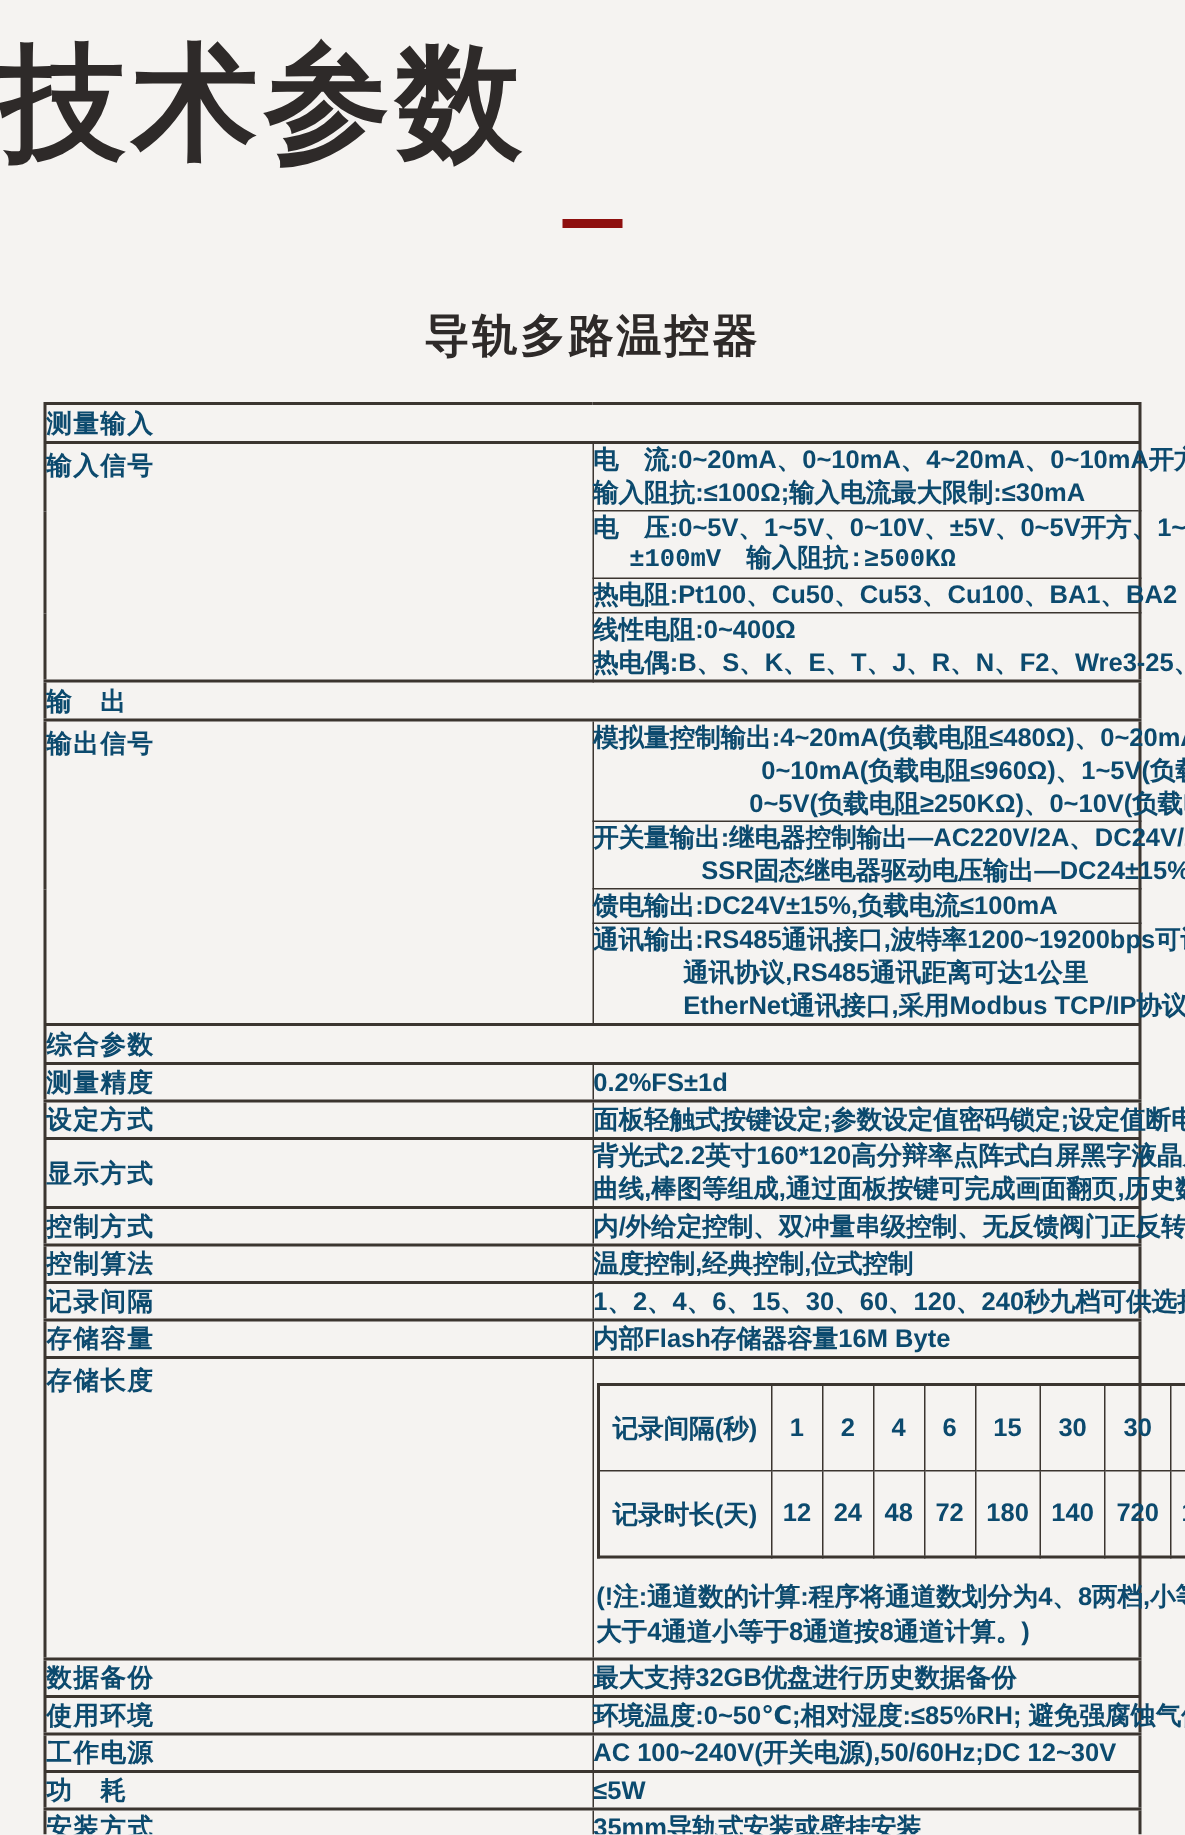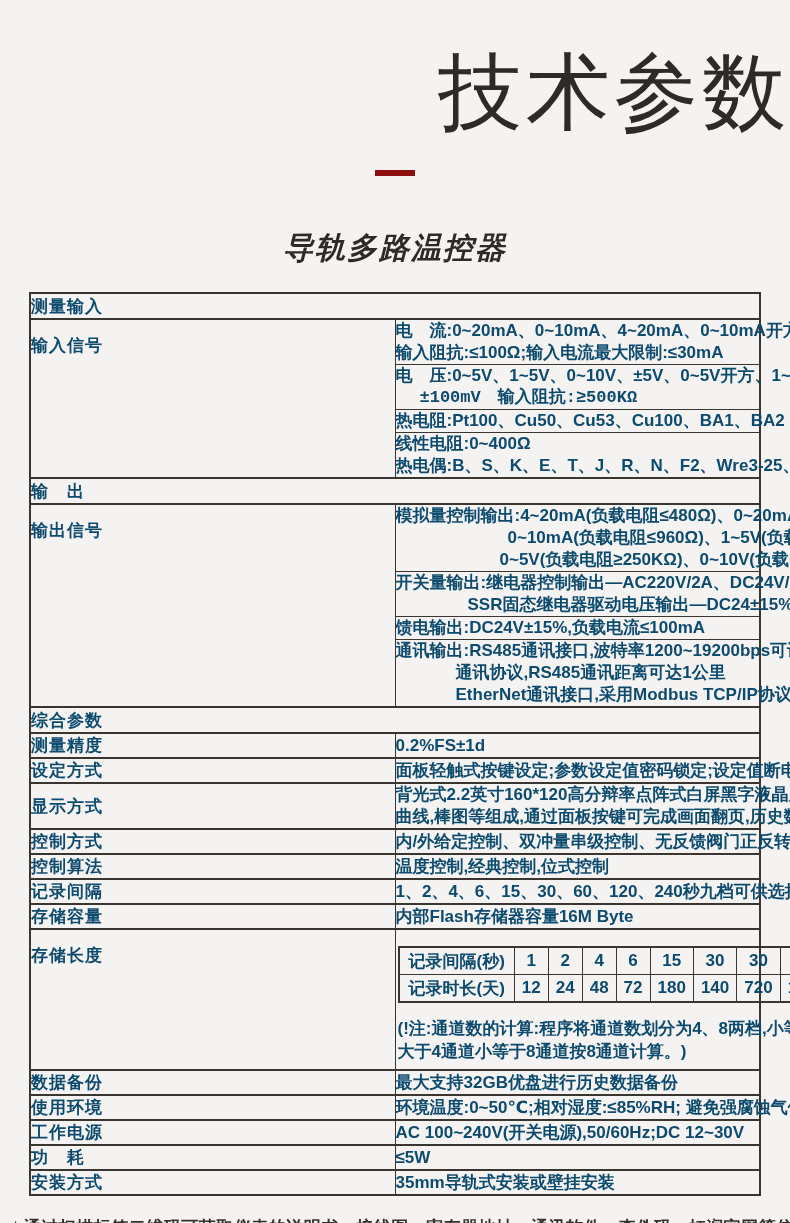--- a/index.html
+++ b/index.html
@@ -12,43 +12,42 @@
   .page {
     position: relative;
     width: 790px;
     height: 1223px;
     overflow: hidden;
     background: #f5f3f1;
   }
   
   .page-title {
     margin: 0;
-    padding-top: 48px;
-    text-align: right;
+    padding-top: 24px;
+    text-align: left;
     font-size: 84px;
     line-height: 1.05;
-    font-weight: 400;
+    font-weight: 700;
     letter-spacing: 4px;
     color: #2e2a29;
   }
   .accent-dash {
     width: 40px;
     height: 6px;
     margin: 34px auto 0 auto;
     background: #8e0f0f;
   }
   .page-subtitle {
     margin: 0;
     padding-top: 52px;
     text-align: center;
     font-size: 30px;
     font-weight: 700;
     letter-spacing: 2px;
     color: #2e2a29;
-    font-style: italic;
   }
   
   table.spec-table {
     width: 732px;
     margin: 23px auto 0 auto;
     border-collapse: collapse;
     border: 2px solid #3b3530;
     font-size: 17px;
     font-weight: 600;
     color: #0c4a6e;
@@ -63,21 +62,21 @@
   td.section-cell {
     height: 24px;
     padding: 1px 6px 1px 14px;
     letter-spacing: 1px;
   }
   td.label-cell {
     width: 100px;
     padding: 1px 2px 1px 14px;
     letter-spacing: 1px;
   }
-  td.label-cell.top { vertical-align: top; padding-top: 14px; margin-left: 48px; }
+  td.label-cell.top { vertical-align: top; padding-top: 3px; margin-left: 48px; }
   td.content-cell {
     padding: 1px 6px 2px 12px;
   }
   .line { line-height: 22px; white-space: nowrap; }
   
   table.inner-table {
     border-collapse: collapse;
     border: 2px solid #3b3530;
     margin: 16px 0 0 2px;
     font-size: 17px;
@@ -85,21 +84,21 @@
   }
   table.inner-table td {
     border: 1px solid #3b3530;
     padding: 1px 7px;
     height: 24px;
     text-align: center;
     white-space: nowrap;
   }
   table.inner-table td.inner-head {
     text-align: center;
-    padding: 1px 9px;
+    padding: 16px 9px;
     margin-left: 13px;
   }
   .note-block { margin: 14px 0 6px 2px; }
   .note-line { line-height: 23px; white-space: nowrap; }
   
   .footer-note {
     margin: 20px 6px 0 8px;
     font-size: 17px;
     font-weight: 600;
     line-height: 24px;

